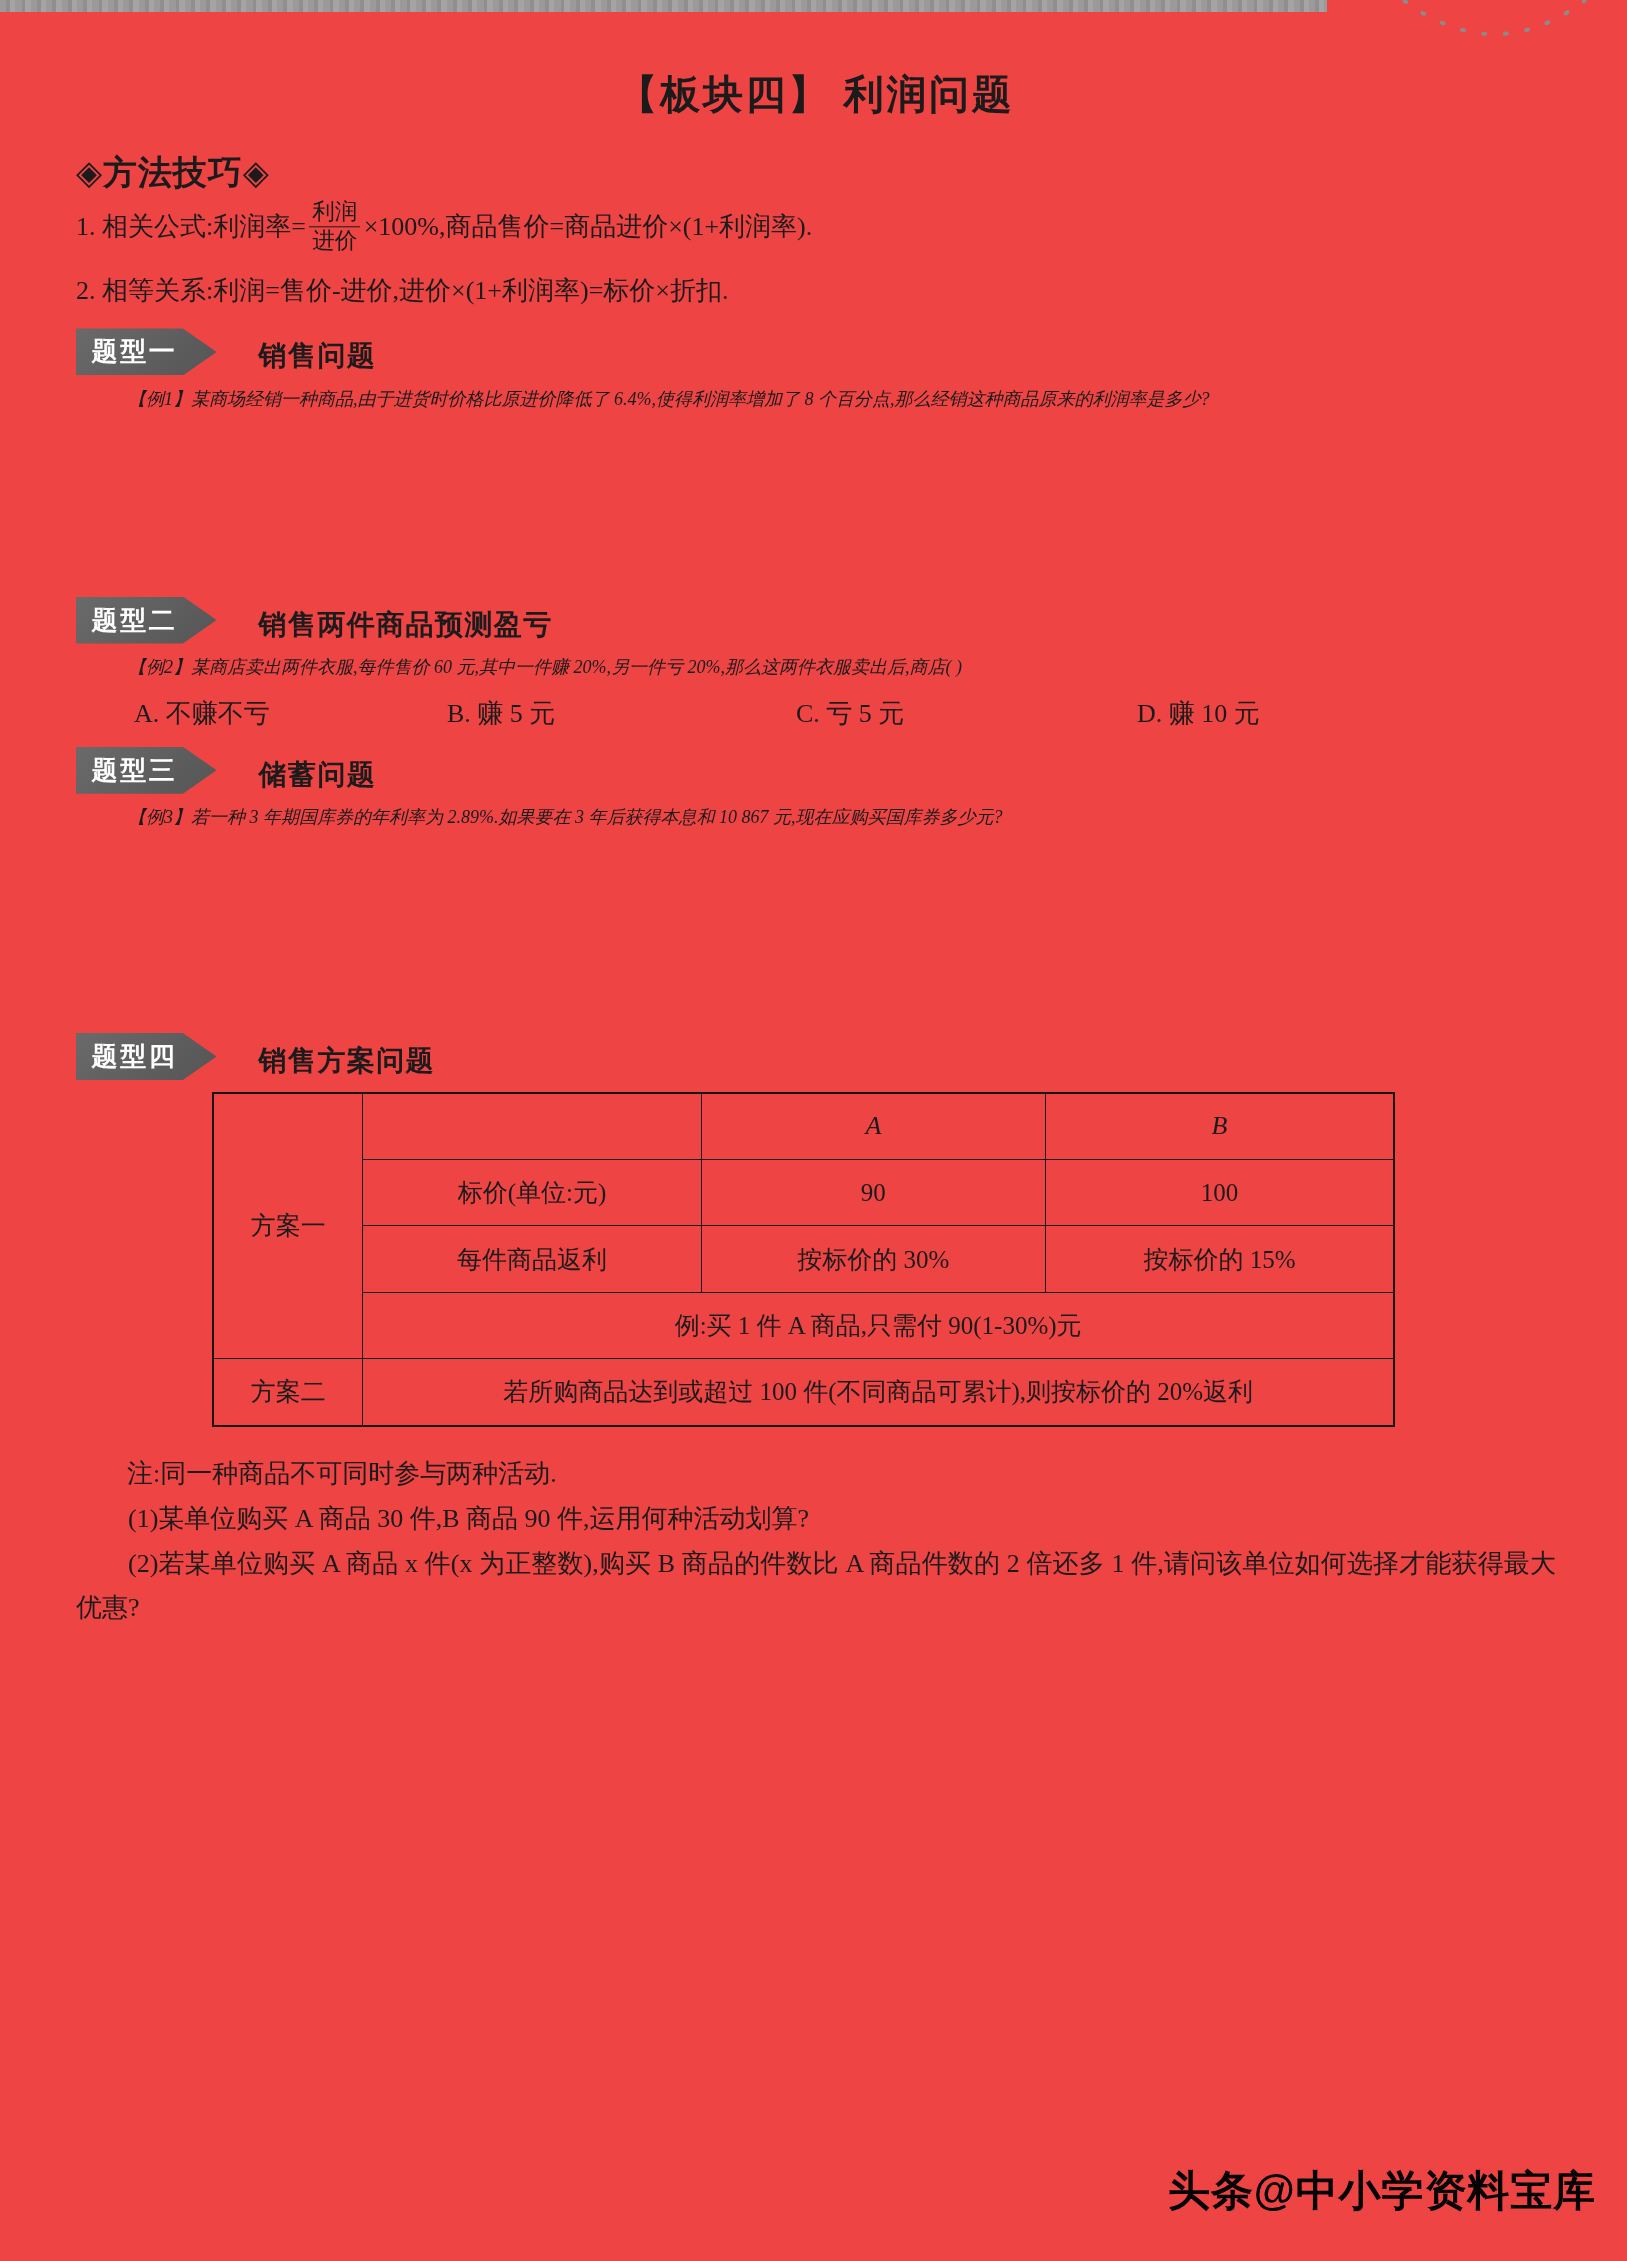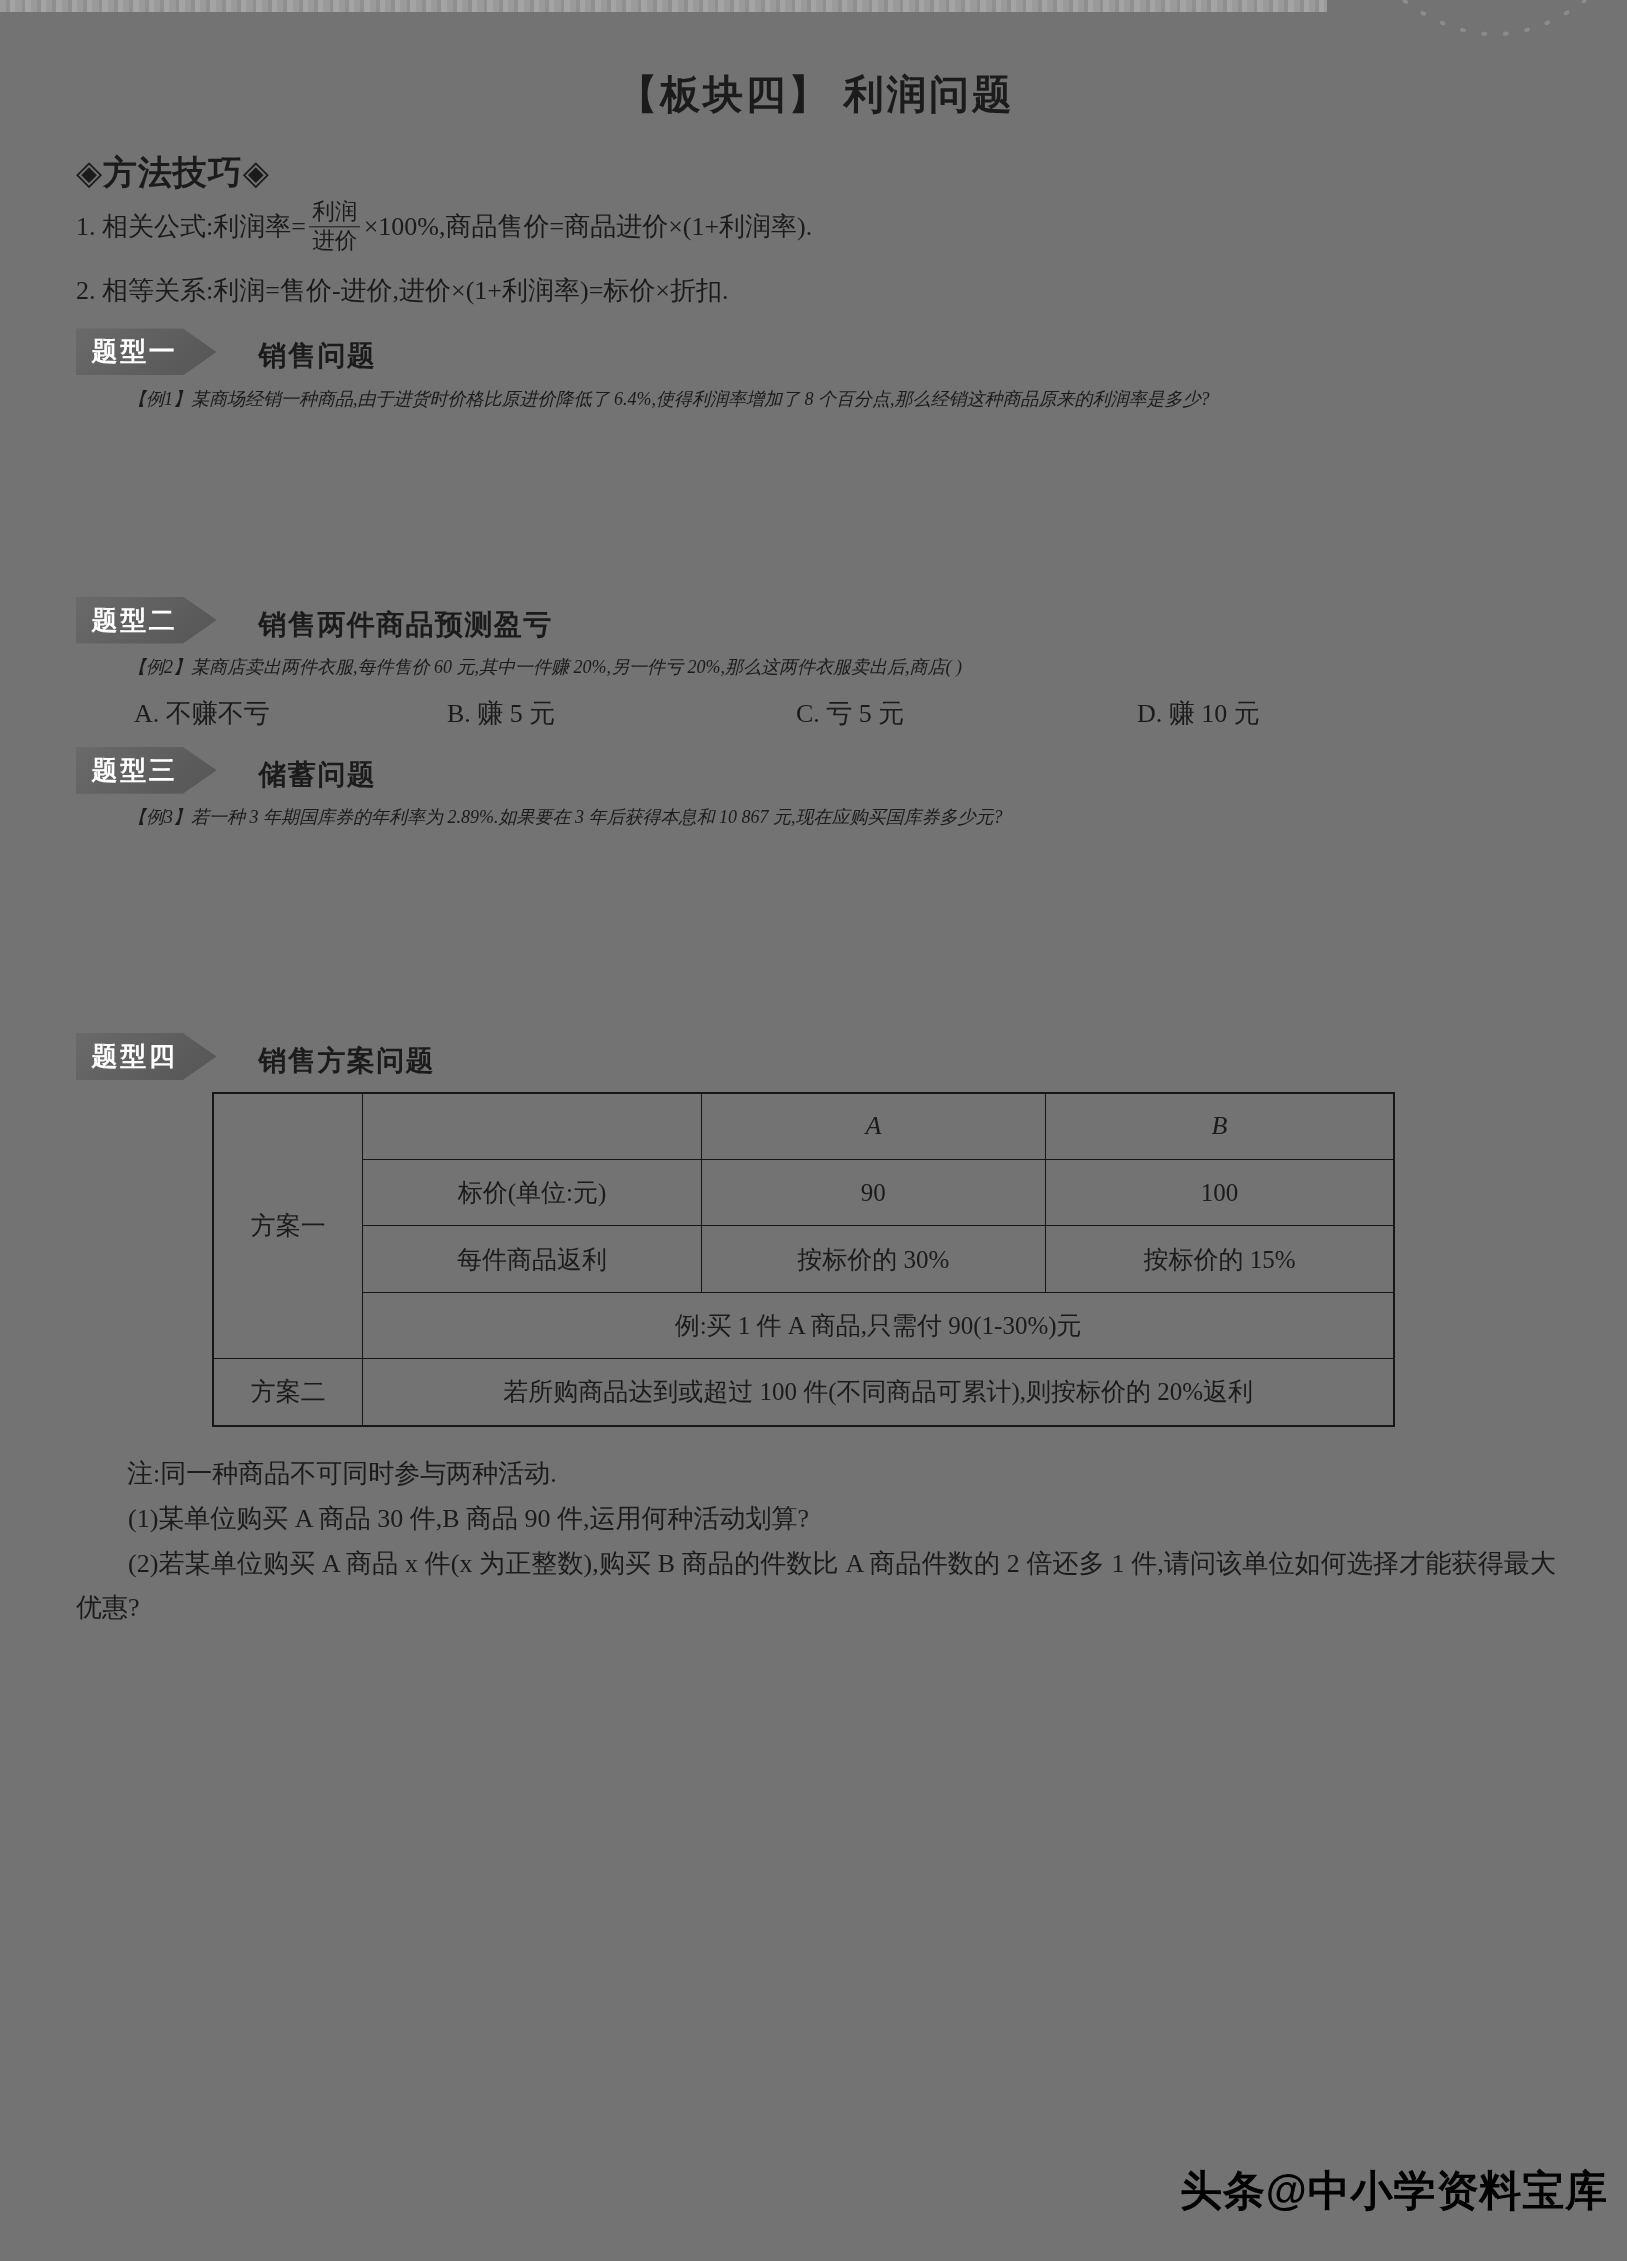--- a/index.html
+++ b/index.html
@@ -1,20 +1,20 @@
 <!DOCTYPE html>
 <html style="font-size:7.2px"><head>
 <meta charset="utf-8">
 <style>
   html,body{margin:0;padding:0;background:#ffffff;}
   .page{
     position:relative;
     width:1628px;
     height:2261px;
-    background:#737373;
+    background:#ef4444;
     font-family:"Liberation Serif","DejaVu Serif",serif;
     color:#1b1b1b;
     overflow:hidden;
   }
   .scan-bar{
     position:absolute;top:0;left:0;width:1327px;height:12.2px;
     background:repeating-linear-gradient(90deg,#9a9a9a 0 6.3px,#8f8f8f 6.3px 10px,#a4a4a4 10px 15.4px);
   }
   .corner-dots{position:absolute;top:0;left:1386px;width:217px;height:45px;}
   .content{padding:0 72px 0 76px;}
@@ -92,21 +92,21 @@
     height:60px;
     padding:2.7px 8.2px;
   }
   .plan-table{border:2.7px solid #161616;}
   .plan-table .ab{font-family:"Liberation Serif","DejaVu Serif",serif;font-style:italic;font-size:26px;}
   .tall{height:68px;}
   .note-line{margin-top:25px;font-size:26px;line-height:1.7;padding-left:51px;}
   .q-line{margin-top:0.9px;font-size:26px;line-height:1.7;text-align:justify;text-indent:52px;}
   .footer{
     position:absolute;
-    right:20px;bottom:42px;
+    right:32px;bottom:42px;
     font-family:"Liberation Sans","DejaVu Sans",sans-serif;
     font-weight:bold;
     font-size:42px;
     color:#000000;
     letter-spacing:0.9px;
   }
 </style>
 </head>
 <body>
 

